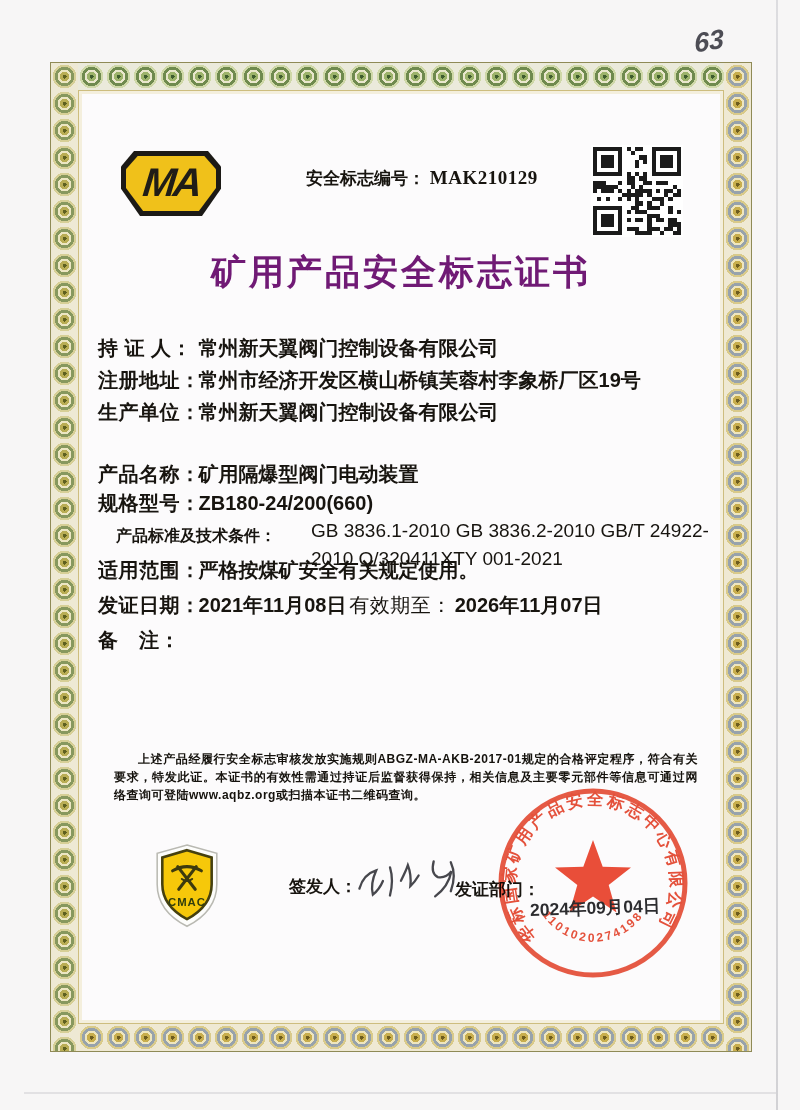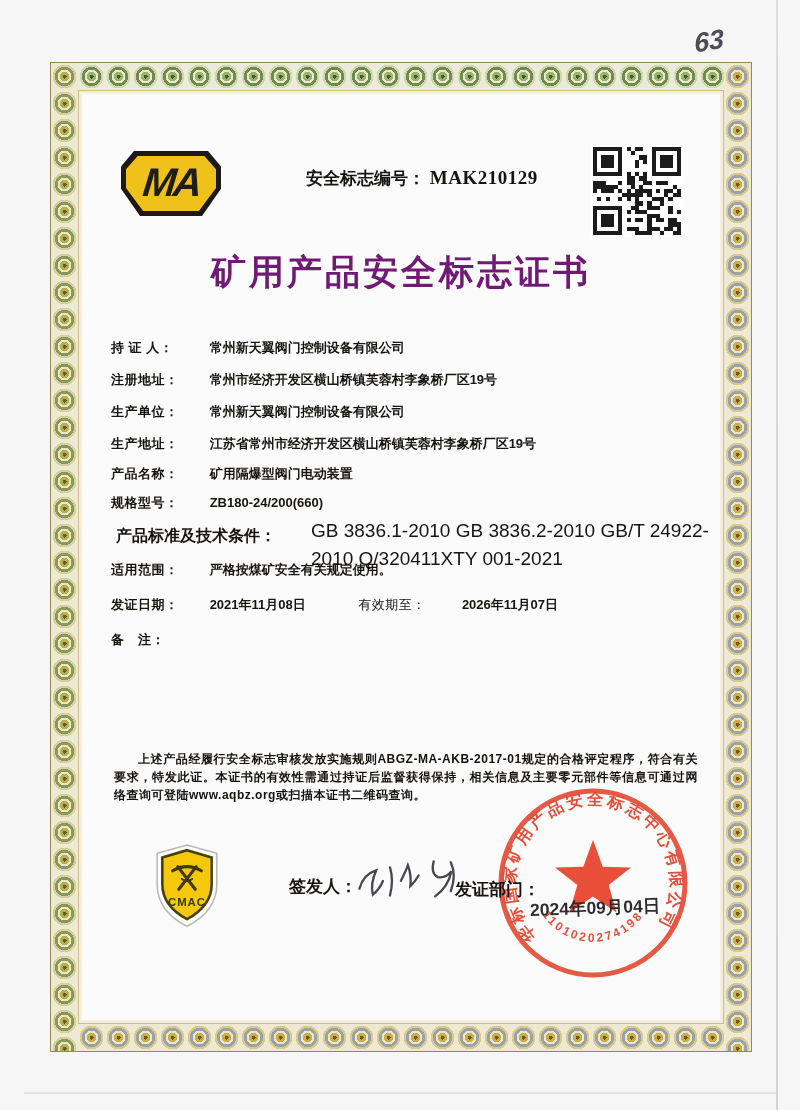--- a/index.html
+++ b/index.html
@@ -49,21 +49,21 @@
 
   .certno{position:absolute;left:255px;top:104px;font-size:17px;font-weight:700;white-space:nowrap;}
   .certno .num{font-family:"Liberation Serif", serif;font-size:19px;font-weight:600;letter-spacing:.5px;text-align:center;}
 
   .qr{position:absolute;left:540px;top:82px;width:92px;height:92px;background:#fff;}
   .qr svg{width:92px;height:92px;display:block;background:#fff;}
 
   .title{position:absolute;left:0;top:186px;width:100%;text-align:center;
     font-size:35px;font-weight:900;letter-spacing:3px;color:#701a75;}
 
-  .row{position:absolute;left:60px;font-size:13px;line-height:22px;white-space:nowrap;}
+  .row{position:absolute;left:47px;font-size:20px;line-height:22px;white-space:nowrap;}
   .row .lab{display:inline-block;width:95px;font-weight:700;letter-spacing:.5px;}
   .row .val{font-weight:700;}
   .row .lab2{display:inline-block;width:100px;font-weight:400;letter-spacing:.5px;}
   .row .val1{display:inline-block;width:145px;font-weight:700;}
   .std-label{position:absolute;left:65px;top:463px;font-size:16px;font-weight:700;white-space:nowrap;}
   .std-value{position:absolute;left:260px;top:454px;width:408px;font-size:19px;font-weight:400;
     line-height:28px;word-break:break-all;}
 
   .statement{position:absolute;left:63px;top:688px;width:584px;font-size:12px;font-weight:700;
     line-height:1.48;text-align:justify;text-indent:2em;letter-spacing:.5px;color:#15120d;}
@@ -329,24 +329,20 @@
       <span class="val">常州新天翼阀门控制设备有限公司</span>
     </div>
     <div class="row" style="top:306px">
       <span class="lab">注册地址：</span>
       <span class="val">常州市经济开发区横山桥镇芙蓉村李象桥厂区19号</span>
     </div>
     <div class="row" style="top:338px">
       <span class="lab">生产单位：</span>
       <span class="val">常州新天翼阀门控制设备有限公司</span>
     </div>
-    <div class="row" style="top:370px">
-      <span class="lab">生产地址：</span>
-      <span class="val">江苏省常州市经济开发区横山桥镇芙蓉村李象桥厂区19号</span>
-    </div>
     <div class="row" style="top:400px">
       <span class="lab">产品名称：</span>
       <span class="val">矿用隔爆型阀门电动装置</span>
     </div>
     <div class="row" style="top:429px">
       <span class="lab">规格型号：</span>
       <span class="val">ZB180-24/200(660)</span>
     </div>
 
     <div class="std-label">产品标准及技术条件：</div>

